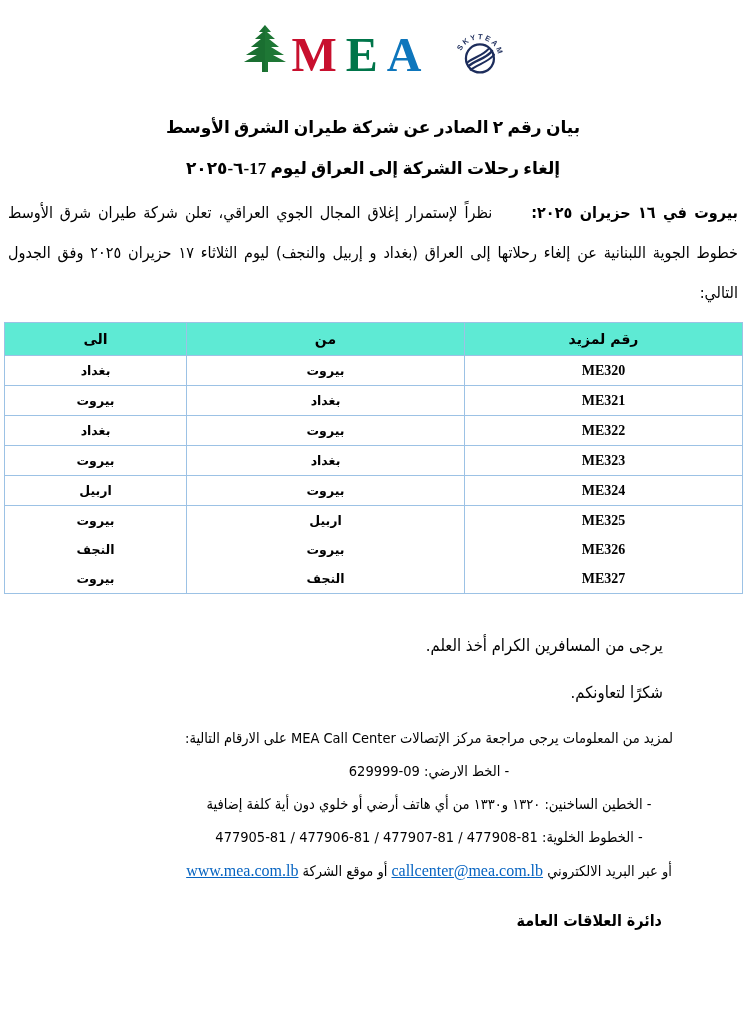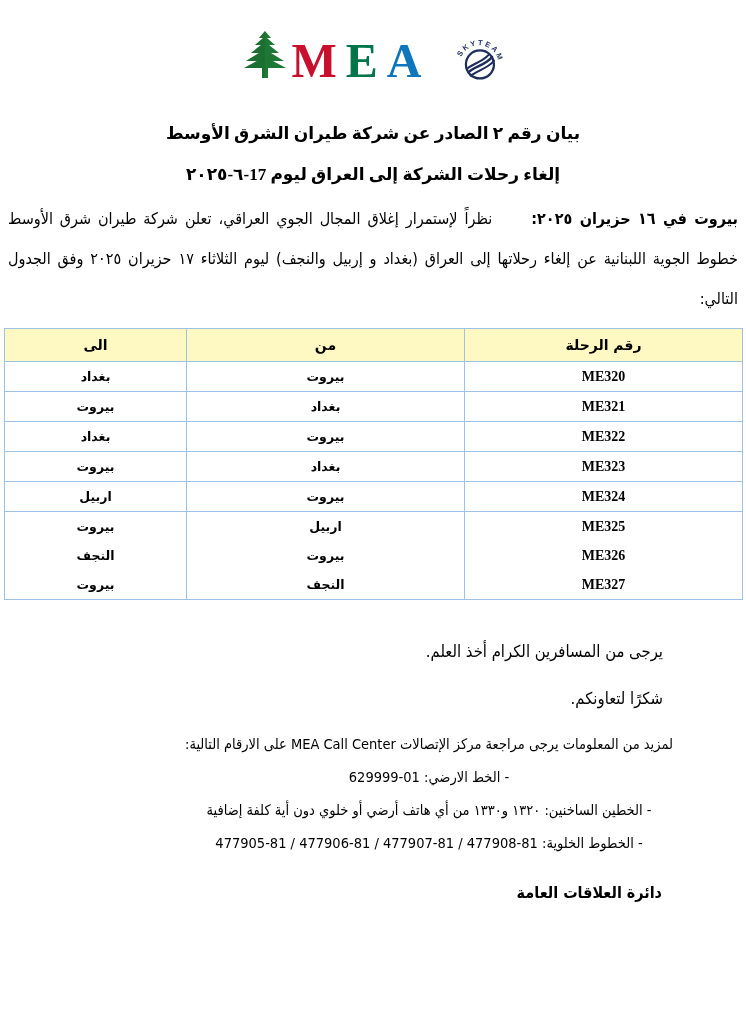--- a/index.html
+++ b/index.html
@@ -2,36 +2,36 @@
 <html><head>
 <meta charset="utf-8">
 <style>
   html,body{margin:0;padding:0;}
   body{
     width:746px;height:1024px;overflow:hidden;background:#ffffff;color:#000;
     font-family:"Liberation Serif","DejaVu Sans",serif;
     position:relative;
   }
   
-  .logo-row{display:flex;justify-content:center;align-items:flex-end;padding-top:26px;height:58px;}
+  .logo-row{display:flex;justify-content:center;align-items:flex-end;padding-top:20px;height:58px;}
   .cedar{width:50px;height:54px;margin-right:2px;}
   .mea-letters{font-weight:bold;font-size:48px;line-height:46px;letter-spacing:9px;
     font-family:"Liberation Serif",serif;}
   .skyteam{width:56px;height:58px;margin-left:20px;position:relative;top:2px;}
   
   .head1{margin:38px 0 12px;text-align:center;font-weight:bold;font-size:17px;line-height:24px;}
   .head2{margin:17px 12px 0;text-align:center;font-weight:bold;font-size:17px;line-height:24px;}
   
   .intro{direction:rtl;text-align:justify;margin:12px 8px 0;font-size:16px;line-height:40px;
     font-family:"DejaVu Sans","Liberation Serif",sans-serif;font-stretch:condensed;}
   .intro b{font-weight:bold;margin-left:32px;}
   
   table.flights{border-collapse:collapse;table-layout:fixed;width:738px;margin:9px 0 0 4px;direction:rtl;}
   table.flights th,table.flights td{border:1px solid #9CC2E5;text-align:center;vertical-align:middle;padding:0;}
-  table.flights th{background:#fef9c3;height:32px;font-size:14px;font-weight:bold;
+  table.flights th{background:#5eead4;height:32px;font-size:14px;font-weight:bold;
     font-family:"DejaVu Sans",sans-serif;}
   table.flights td{height:29px;font-weight:bold;font-size:12.5px;font-family:"DejaVu Sans",sans-serif;margin-top:8px;}
   table.flights td.flight{font-size:14px;font-family:"Liberation Serif",serif;}
   tr.nb td{border-bottom:none;}
   tr.nt td{border-top:none;}
   
   .notes{direction:rtl;margin:42px 83px 0 0;font-size:16.5px;
     font-family:"DejaVu Sans",sans-serif;font-stretch:condensed;}
   .notes .n2{margin-top:28px;}
   
@@ -72,21 +72,21 @@
 <p class="intro"><b>بيروت في ١٦ حزيران ٢٠٢٥:</b><span> نظراً لإستمرار إغلاق المجال الجوي العراقي، تعلن شركة طيران شرق الأوسط خطوط الجوية اللبنانية عن إلغاء رحلاتها إلى العراق  (بغداد و إربيل والنجف) ليوم الثلاثاء ١٧ حزيران ٢٠٢٥ وفق الجدول التالي:</span></p>
 
 <table class="flights">
   <colgroup>
       <col style="width:278px">
       <col style="width:278px">
       <col style="width:182px">
     </colgroup>
   <thead>
     <tr>
-      <th>رقم الرحلة</th>
+      <th>رقم لمزيد</th>
       <th>من</th>
       <th>الى</th>
     </tr>
   </thead>
   <tbody>
     <tr>
       <td class="flight">ME320</td>
       <td>بيروت</td>
       <td>بغداد</td>
     </tr>
@@ -128,20 +128,21 @@
   </tbody>
 </table>
 
 <div class="notes">
   <div class="n1">يرجى من المسافرين الكرام أخذ العلم.</div>
   <div class="n2">شكرًا لتعاونكم.</div>
 </div>
 
 <div class="contact">
   <div>لمزيد من المعلومات يرجى مراجعة مركز الإتصالات MEA Call Center على الارقام التالية:</div>
-  <div>- الخط الارضي: 01-629999</div>
+  <div>- الخط الارضي: 09-629999</div>
   <div>- الخطين الساخنين: ١٣٢٠ و١٣٣٠ من أي هاتف أرضي أو خلوي دون أية كلفة إضافية</div>
   <div>- الخطوط الخلوية:  81-477908 / 81-477907 / 81-477906 / 81-477905</div>
+  <div><span>أو عبر البريد الالكتروني </span><a class="link">callcenter@mea.com.lb</a><span>  أو موقع الشركة </span><a class="link">www.mea.com.lb</a></div>
 </div>
 
 <div class="signature">
   <div>دائرة العلاقات العامة</div>
 </div>
 
 </body></html>

